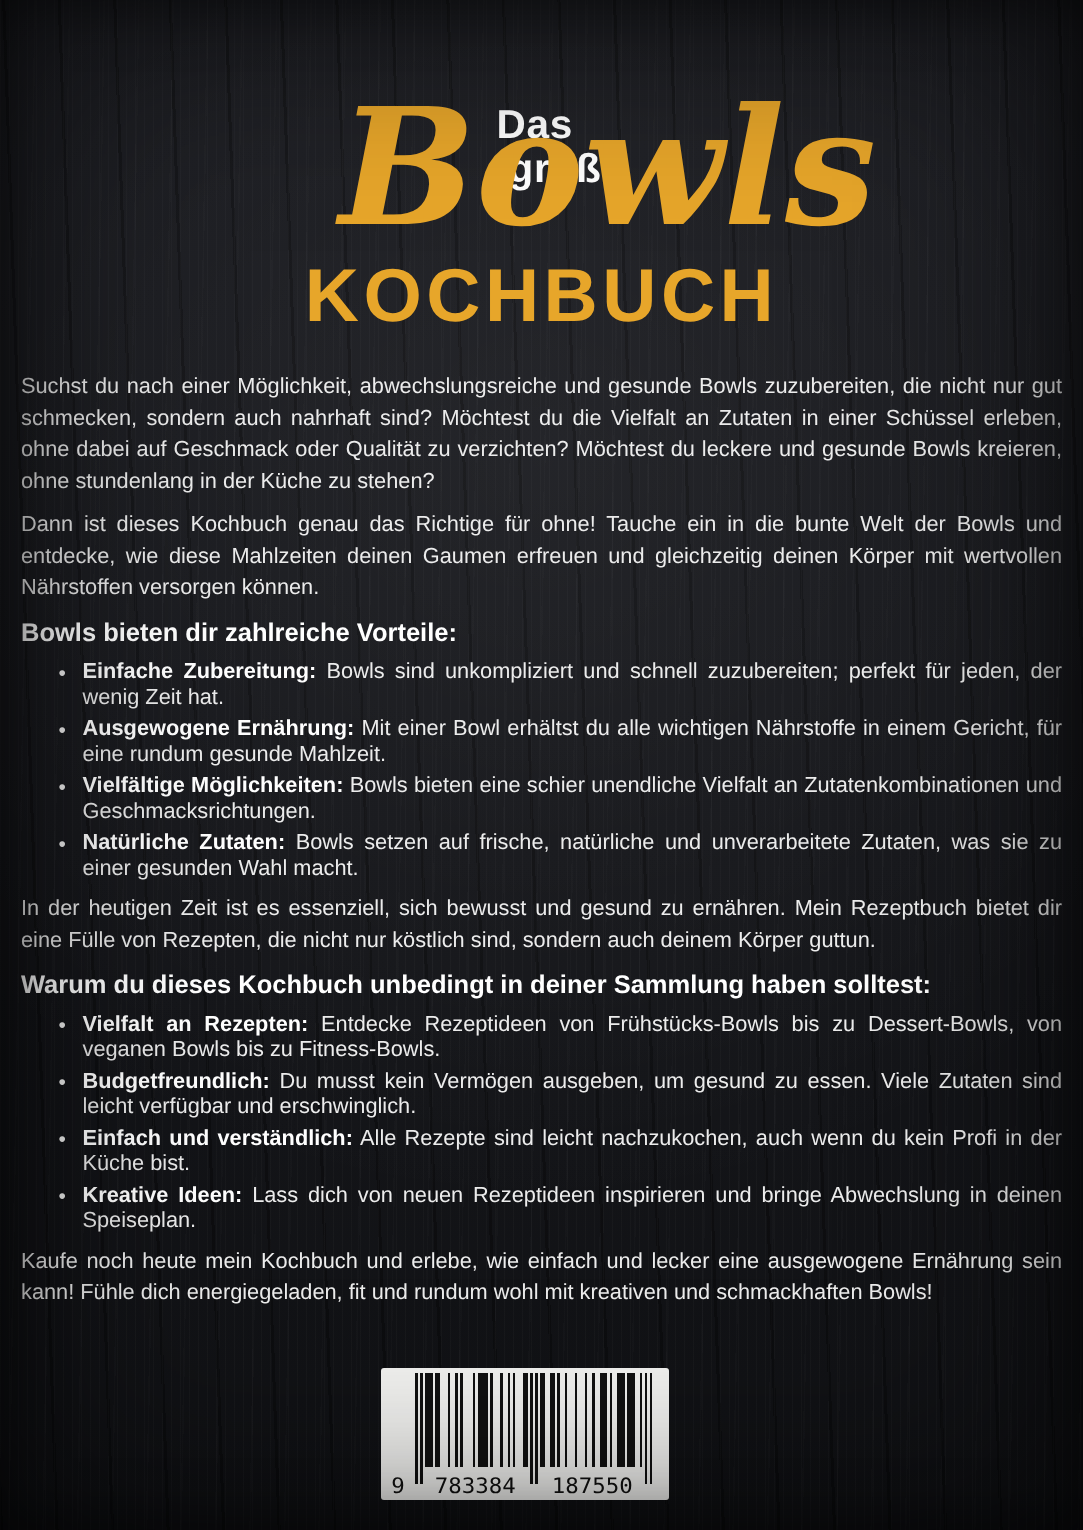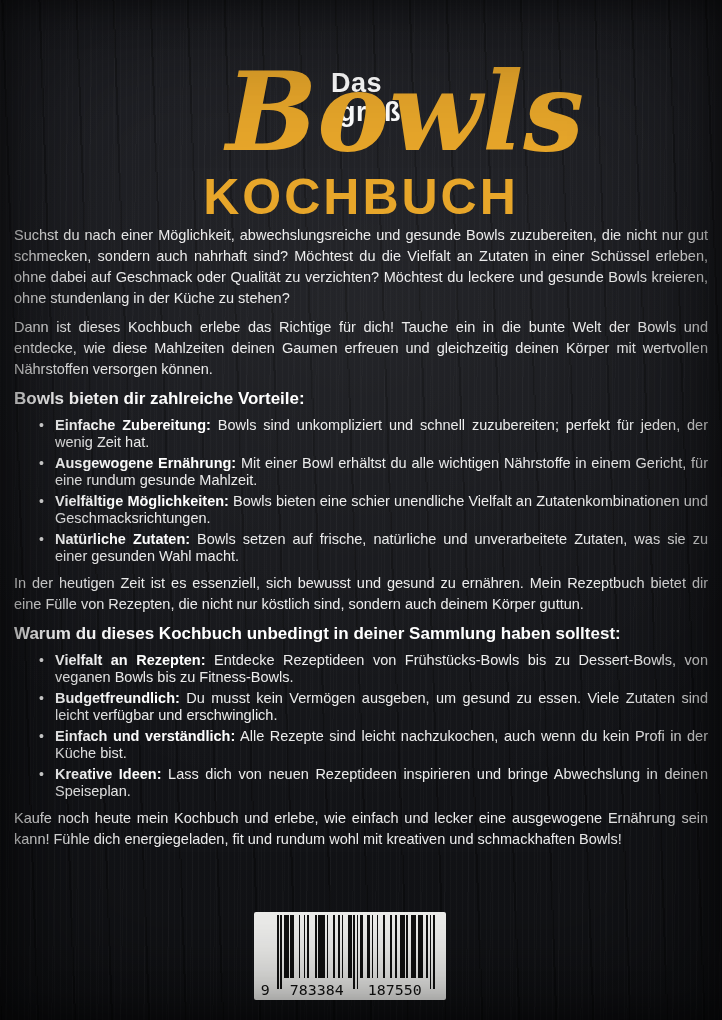--- a/index.html
+++ b/index.html
@@ -40,21 +40,21 @@
     white-space:nowrap;
     margin-left:44px;
   }
   .t-kochbuch{
     position:absolute;left:50%;top:168px;transform:translateX(-50%);
     font-weight:700;font-size:50px;line-height:1;letter-spacing:3px;
     color:var(--gold);white-space:nowrap;
   }
   
   .content{
-    position:absolute;left:14px;top:225px;width:694px;
+    position:absolute;left:14px;top:248px;width:694px;
     font-size:14.5px;line-height:21px;text-align:justify;
   }
   .content p{margin:0 0 8px 0;}
   .content h3{
     margin:0 0 8px 0;font-size:17px;line-height:21px;color:#FFFFFF;
     font-weight:700;text-align:left;
   }
   .content strong{color:#FFFFFF;font-weight:700;}
   .content ul{
     margin:0 0 8px 0;padding:0 0 0 41px;list-style:none;
@@ -81,21 +81,21 @@
 
   <div class="title-block">
     <div class="t-das">Das</div>
     <div class="t-grosse">große</div>
     <div class="t-script">Bowls</div>
     <div class="t-kochbuch">KOCHBUCH</div>
   </div>
 
   <div class="content">
     <p>Suchst du nach einer Möglichkeit, abwechslungsreiche und gesunde Bowls zuzubereiten, die nicht nur gut schmecken, sondern auch nahrhaft sind? Möchtest du die Vielfalt an Zutaten in einer Schüssel erleben, ohne dabei auf Geschmack oder Qualität zu verzichten? Möchtest du leckere und gesunde Bowls kreieren, ohne stundenlang in der Küche zu stehen?</p>
-    <p>Dann ist dieses Kochbuch erlebe das Richtige für dich! Tauche ein in die bunte Welt der Bowls und entdecke, wie diese Mahlzeiten deinen Gaumen erfreuen und gleichzeitig deinen Körper mit wertvollen Nährstoffen versorgen können.</p>
+    <p>Dann ist dieses Kochbuch genau das Richtige für ohne! Tauche ein in die bunte Welt der Bowls und entdecke, wie diese Mahlzeiten deinen Gaumen erfreuen und gleichzeitig deinen Körper mit wertvollen Nährstoffen versorgen können.</p>
 
     <h3>Bowls bieten dir zahlreiche Vorteile:</h3>
     <ul>
       <li><strong>Einfache Zubereitung:</strong> <span>Bowls sind unkompliziert und schnell zuzubereiten; perfekt für jeden, der wenig Zeit hat.</span></li>
       <li><strong>Ausgewogene Ernährung:</strong> <span>Mit einer Bowl erhältst du alle wichtigen Nährstoffe in einem Gericht, für eine rundum gesunde Mahlzeit.</span></li>
       <li><strong>Vielfältige Möglichkeiten:</strong> <span>Bowls bieten eine schier unendliche Vielfalt an Zutatenkombinationen und Geschmacksrichtungen.</span></li>
       <li><strong>Natürliche Zutaten:</strong> <span>Bowls setzen auf frische, natürliche und unverarbeitete Zutaten, was sie zu einer gesunden Wahl macht.</span></li>
     </ul>
 
     <p>In der heutigen Zeit ist es essenziell, sich bewusst und gesund zu ernähren. Mein Rezeptbuch bietet dir eine Fülle von Rezepten, die nicht nur köstlich sind, sondern auch deinem Körper guttun.</p>

